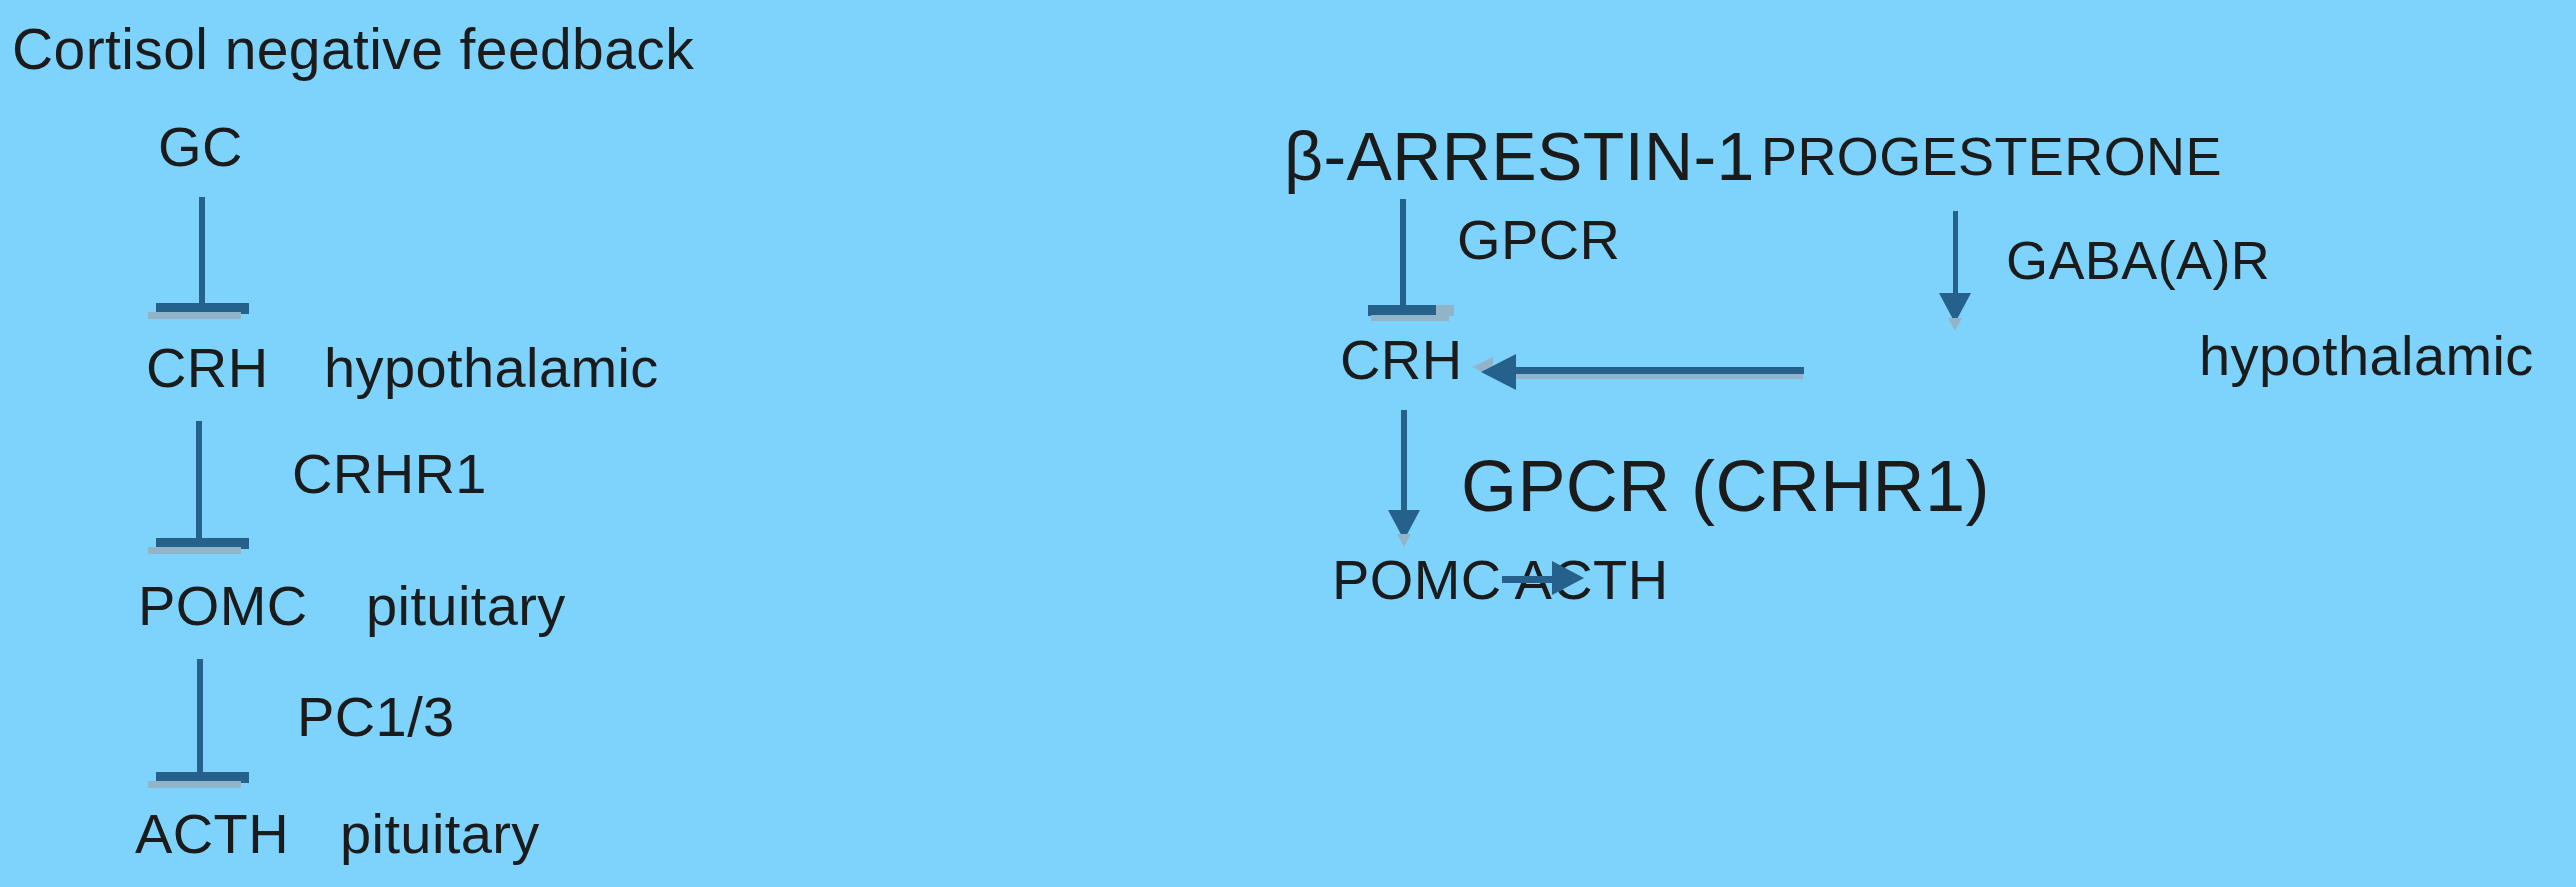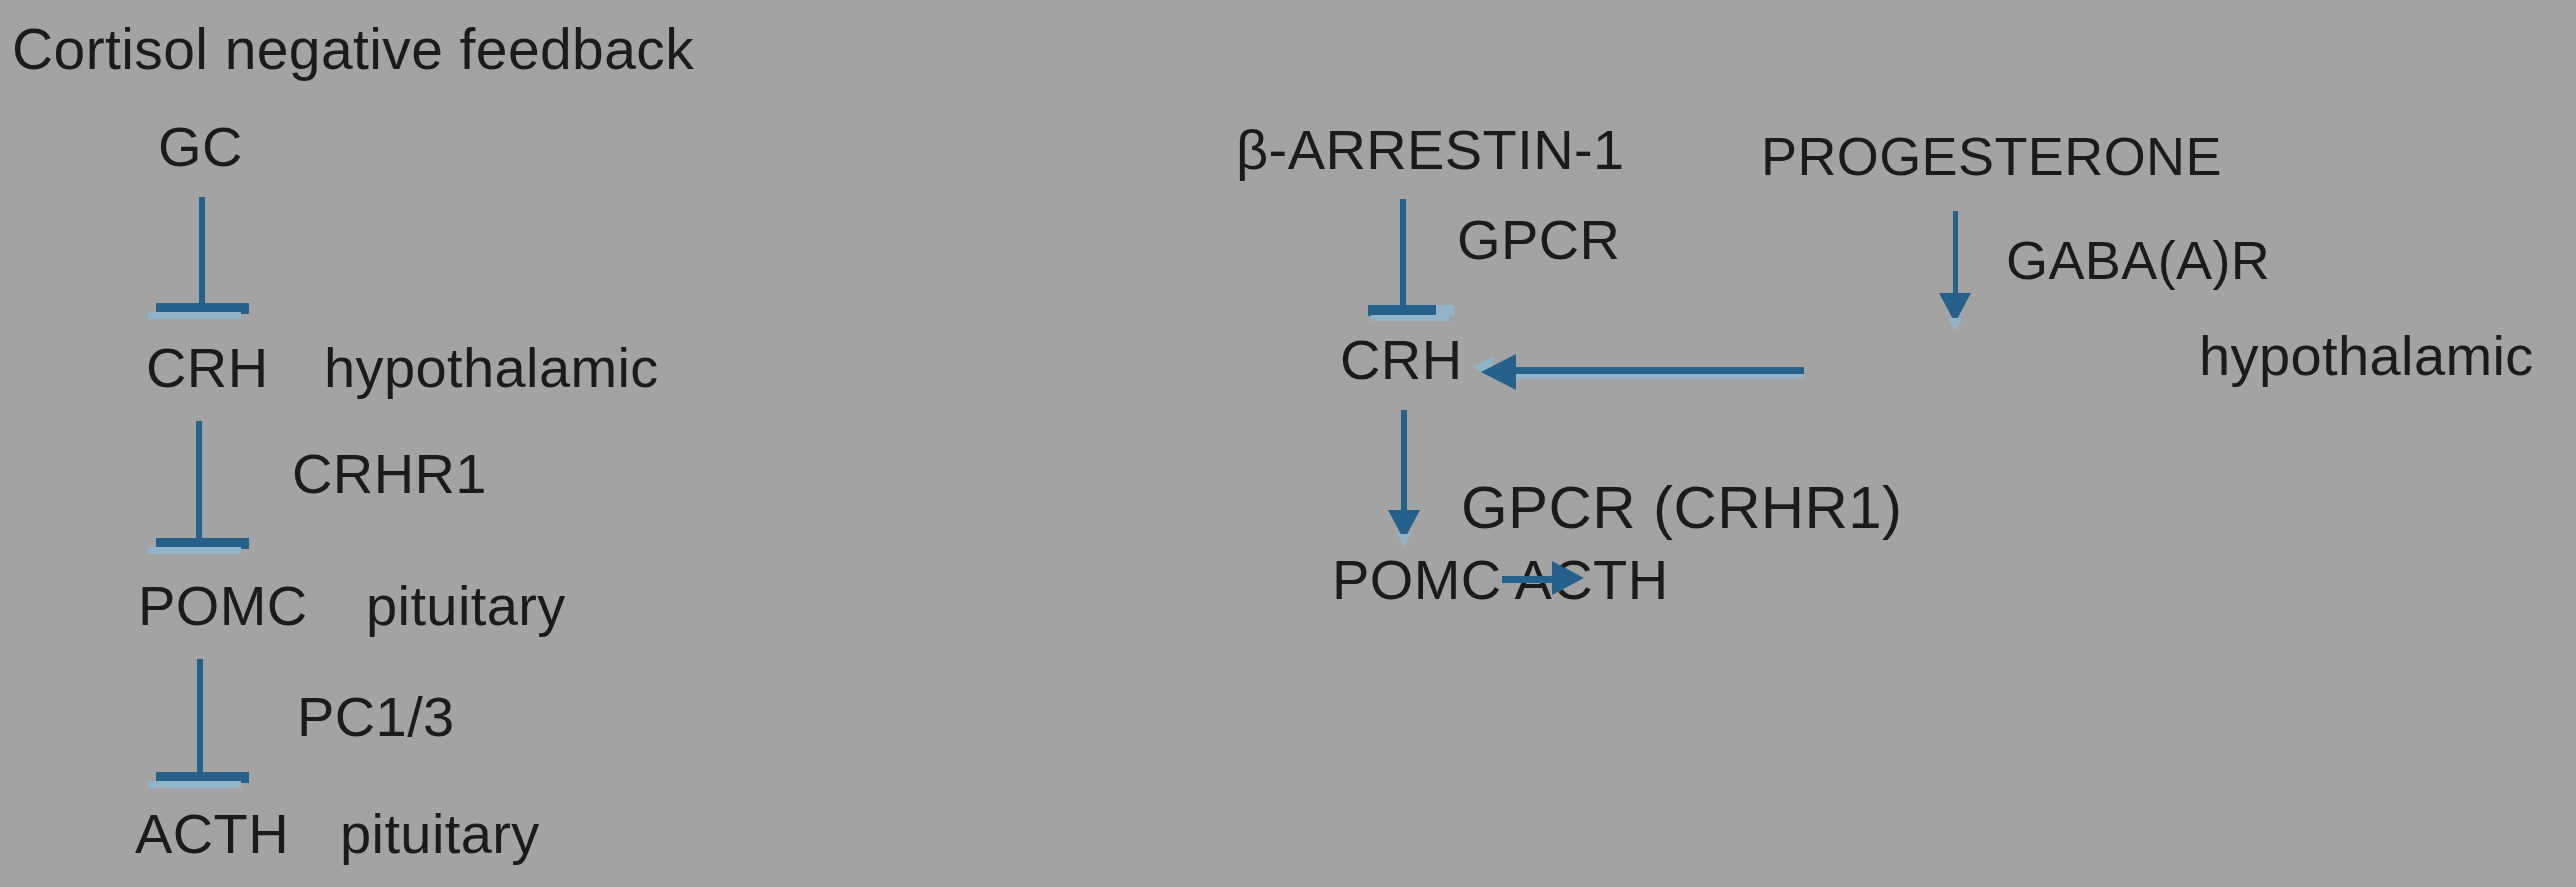--- a/index.html
+++ b/index.html
@@ -5,21 +5,21 @@
   html, body { margin: 0; padding: 0; background: #ffffff; }
   :root {
     --arrow-dark: #25618A;
     --arrow-light: #92B4C9;
     --text-color: #1B1B1B;
   }
   .canvas {
     position: relative;
     width: 2576px;
     height: 887px;
-    background: #a3a3a3;
+    background: #7dd3fc;
     font-family: "Liberation Sans", sans-serif;
     color: var(--text-color);
     overflow: hidden;
   }
   .lbl {
     position: absolute;
     white-space: nowrap;
     line-height: 1;
     letter-spacing: 0.4px;
   }
@@ -88,21 +88,21 @@
   <div class="shape vline" style="left:197px; top:659px; width:6px; height:123px;"></div>
   <div class="shape hbar" style="left:156px; top:772px; width:93px; height:10.5px;"></div>
   <div class="shape hlight" style="left:148px; top:781px; width:93px; height:6.8px;"></div>
 
   <div class="lbl" style="left:297px; top:689px; font-size:56px;">PC1/3</div>
 
   <div class="lbl" style="left:135px; top:806px; font-size:56px;">ACTH</div>
   <div class="lbl" style="left:340px; top:806px; font-size:56px;">pituitary</div>
 
 
-  <div class="lbl" style="left:1236px; top:122px; font-size:56px;">β-ARRESTIN-1</div>
+  <div class="lbl" style="left:1284px; top:122px; font-size:68px;">β-ARRESTIN-1</div>
   <div class="lbl" style="left:1761px; top:129px; font-size:54px;">PROGESTERONE</div>
 
   <div class="shape vline" style="left:1400px; top:199px; width:6px; height:109px;"></div>
   <div class="shape hbar" style="left:1368px; top:305px; width:69px; height:10.5px;"></div>
   <div class="shape hlight" style="left:1436px; top:305px; width:18px; height:10.5px;"></div>
   <div class="shape hlight" style="left:1371px; top:315px; width:78px; height:6px;"></div>
 
   <div class="lbl" style="left:1457px; top:212px; font-size:56px;">GPCR</div>
 
   <div class="shape vline" style="left:1953px; top:211px; width:5.3px; height:84px;"></div>
@@ -118,21 +118,21 @@
   <div class="shape hlight" style="left:1516px; top:374px; width:287px; height:5.3px;"></div>
   <div class="shape tri tri-left-light" style="left:1472px; top:357px;"></div>
   <div class="shape tri tri-left" style="left:1481px; top:354px;"></div>
 
   <div class="lbl" style="left:2199px; top:328px; font-size:56px;">hypothalamic</div>
 
   <div class="shape vline" style="left:1401px; top:410px; width:6px; height:102px;"></div>
   <div class="shape tri tri-down" style="left:1388px; top:510px;"></div>
   <div class="shape tri tri-down-light" style="left:1397px; top:534px;"></div>
 
-  <div class="lbl" style="left:1461px; top:450px; font-size:60px;margin-top:28px;">GPCR (CRHR1)</div>
+  <div class="lbl" style="left:1461px; top:450px; font-size:72px;">GPCR (CRHR1)</div>
 
   <div class="lbl" style="left:1332px; top:552px; font-size:56px;">POMC ACTH</div>
 
   <div class="shape hbar" style="left:1502px; top:576px; width:53px; height:6.8px;"></div>
   <div class="shape tri tri-right-light" style="left:1556px; top:569px;"></div>
   <div class="shape tri tri-right" style="left:1552px; top:561px;"></div>
 
 </div>
 
 

